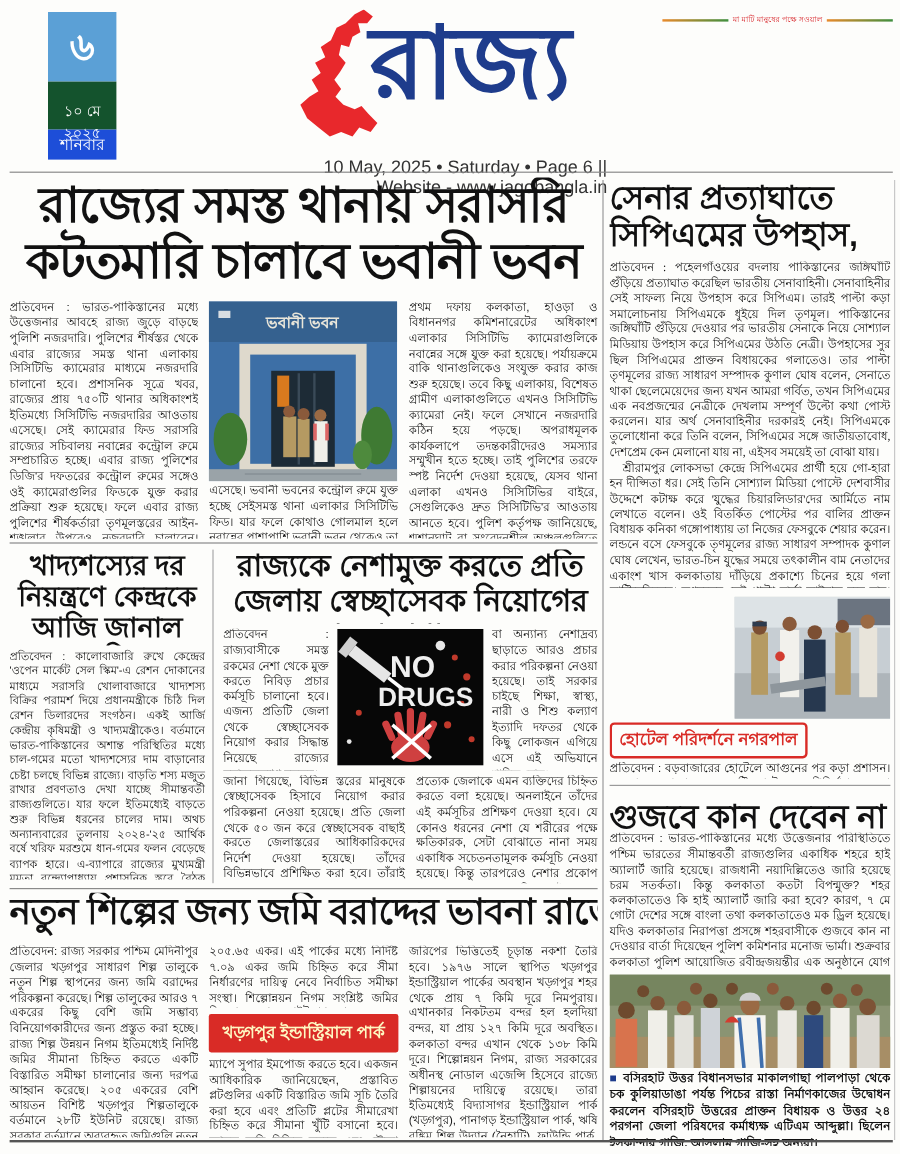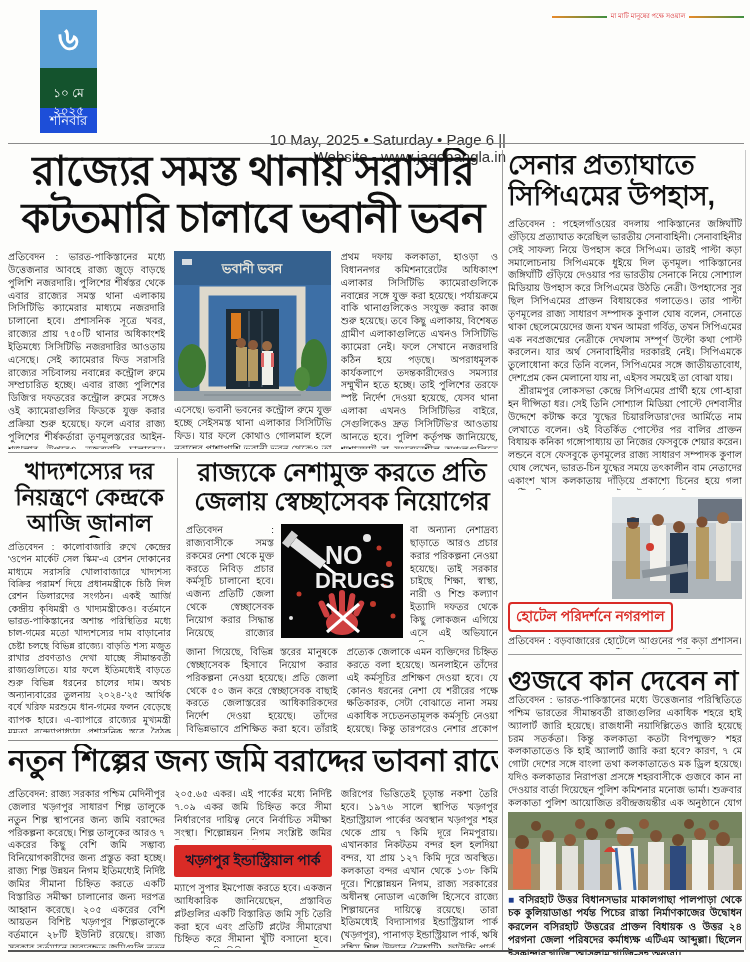--- a/index.html
+++ b/index.html
@@ -41,21 +41,21 @@
   .drugs-top{display:flex;gap:7px;margin-top:4px;height:118px;overflow:hidden;}
   .drugs-top .dcol{flex:1;}
   .nodrugs{width:122px;height:114px;flex:0 0 122px;}
   .drugs-bottom{display:flex;gap:9px;margin-top:4px;height:92px;overflow:hidden;}
   .drugs-bottom .dcol{flex:1;}
   
   .row3{position:absolute;left:8px;top:744px;width:490px;}
   .industry-headline{font-size:30px;font-weight:800;line-height:1.1;height:40px;overflow:hidden;white-space:nowrap;letter-spacing:-0.5px;}
   .industry-cols{display:flex;gap:9px;margin-top:4px;height:160px;overflow:hidden;}
   .industry-cols .col{flex:1;}
-  .kgp-badge{background:#d92b26;color:#0f172a;font-weight:800;font-size:14px;text-align:center;
+  .kgp-badge{background:#d92b26;color:#fef9c3;font-weight:800;font-size:14px;text-align:center;
              padding:4px 2px;margin:5px 0;border-radius:2px;}
   
   .rightcol{position:absolute;left:508px;top:150px;width:234px;}
   .cpm-headline{font-size:27px;font-weight:800;line-height:1.14;height:64px;overflow:hidden;}
   .cpm-body{margin-top:4px;height:272px;font-family:Liberation Serif, serif;}
   .cpm-body .p2{text-indent:11px;}
   .hotel{margin-top:7px;height:152px;overflow:hidden;}
   .hotel-photo{float:right;width:130px;height:102px;margin:0 0 3px 6px;}
   .hotel-label{display:inline-block;border:2px solid #d92b26;color:#d92b26;font-weight:800;
                font-size:14px;padding:1px 6px;border-radius:4px;margin-bottom:3px;}
@@ -70,20 +70,26 @@
 <body>
 
 <div id="paper">
 
   <div class="pagebox">
     <div class="num">৬</div>
     <div class="date">১০ মে ২০২৫</div>
     <div class="day">শনিবার</div>
   </div>
 
+  <div class="masthead">
+    <svg class="wbmap" width="86" height="118" viewBox="0 0 90 125">
+      <path fill="#e8282c" d="M52,4 L60,0 L68,6 L63,12 L55,12 L57,20 L50,24 L47,33 L40,31 L38,40 L44,47 L39,55 L34,62 L40,70 L35,77 L42,84 L52,88 L58,85 L64,92 L72,100 L66,108 L56,104 L50,112 L40,108 L30,112 L20,104 L10,96 L4,84 L12,77 L20,72 L14,62 L22,56 L17,47 L26,42 L22,33 L31,27 L36,16 L44,12 Z"></path>
+    </svg>
+    <div class="mast-title">রাজ্য</div>
+  </div>
   <div class="dateline">10 May, 2025 • Saturday • Page 6 || Website - www.jagobangla.in</div>
 
   <div class="brand">
     <div class="brand-tagrow">
       <div class="tl"></div>
       <div class="brand-tagline">মা মাটি মানুষের পক্ষে সওয়াল</div>
       <div class="tl"></div>
     </div>
   </div>
 

